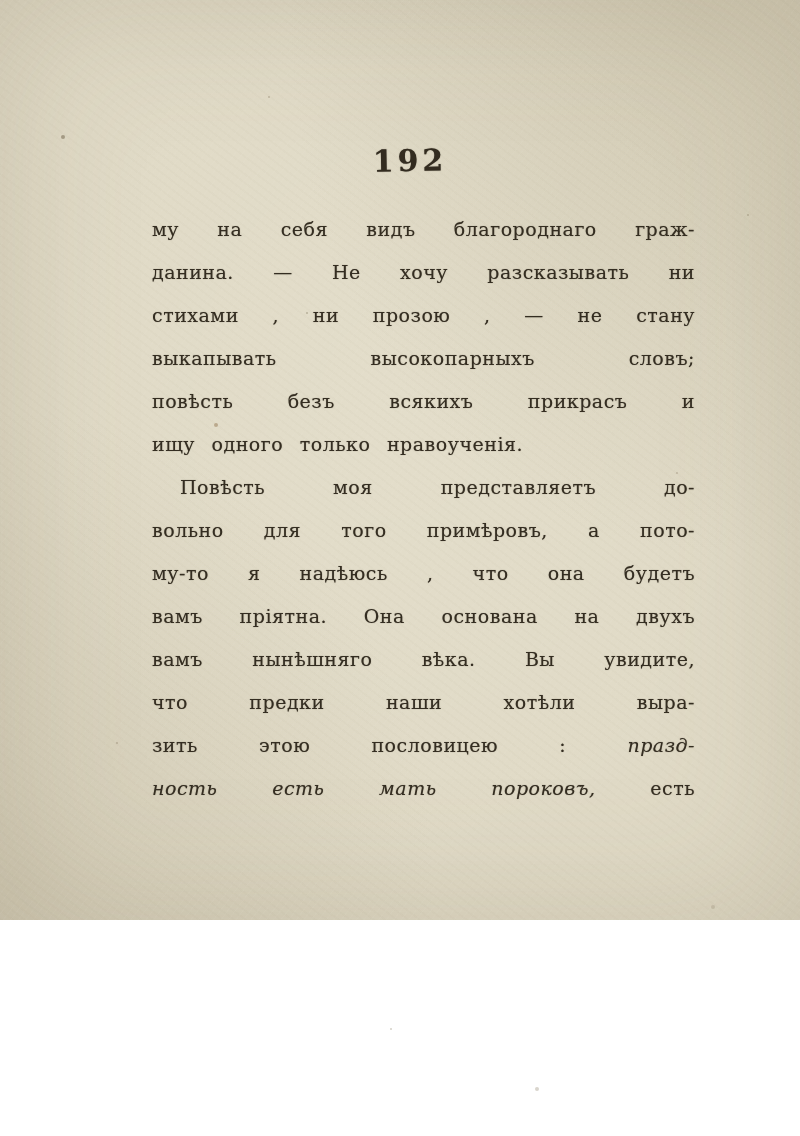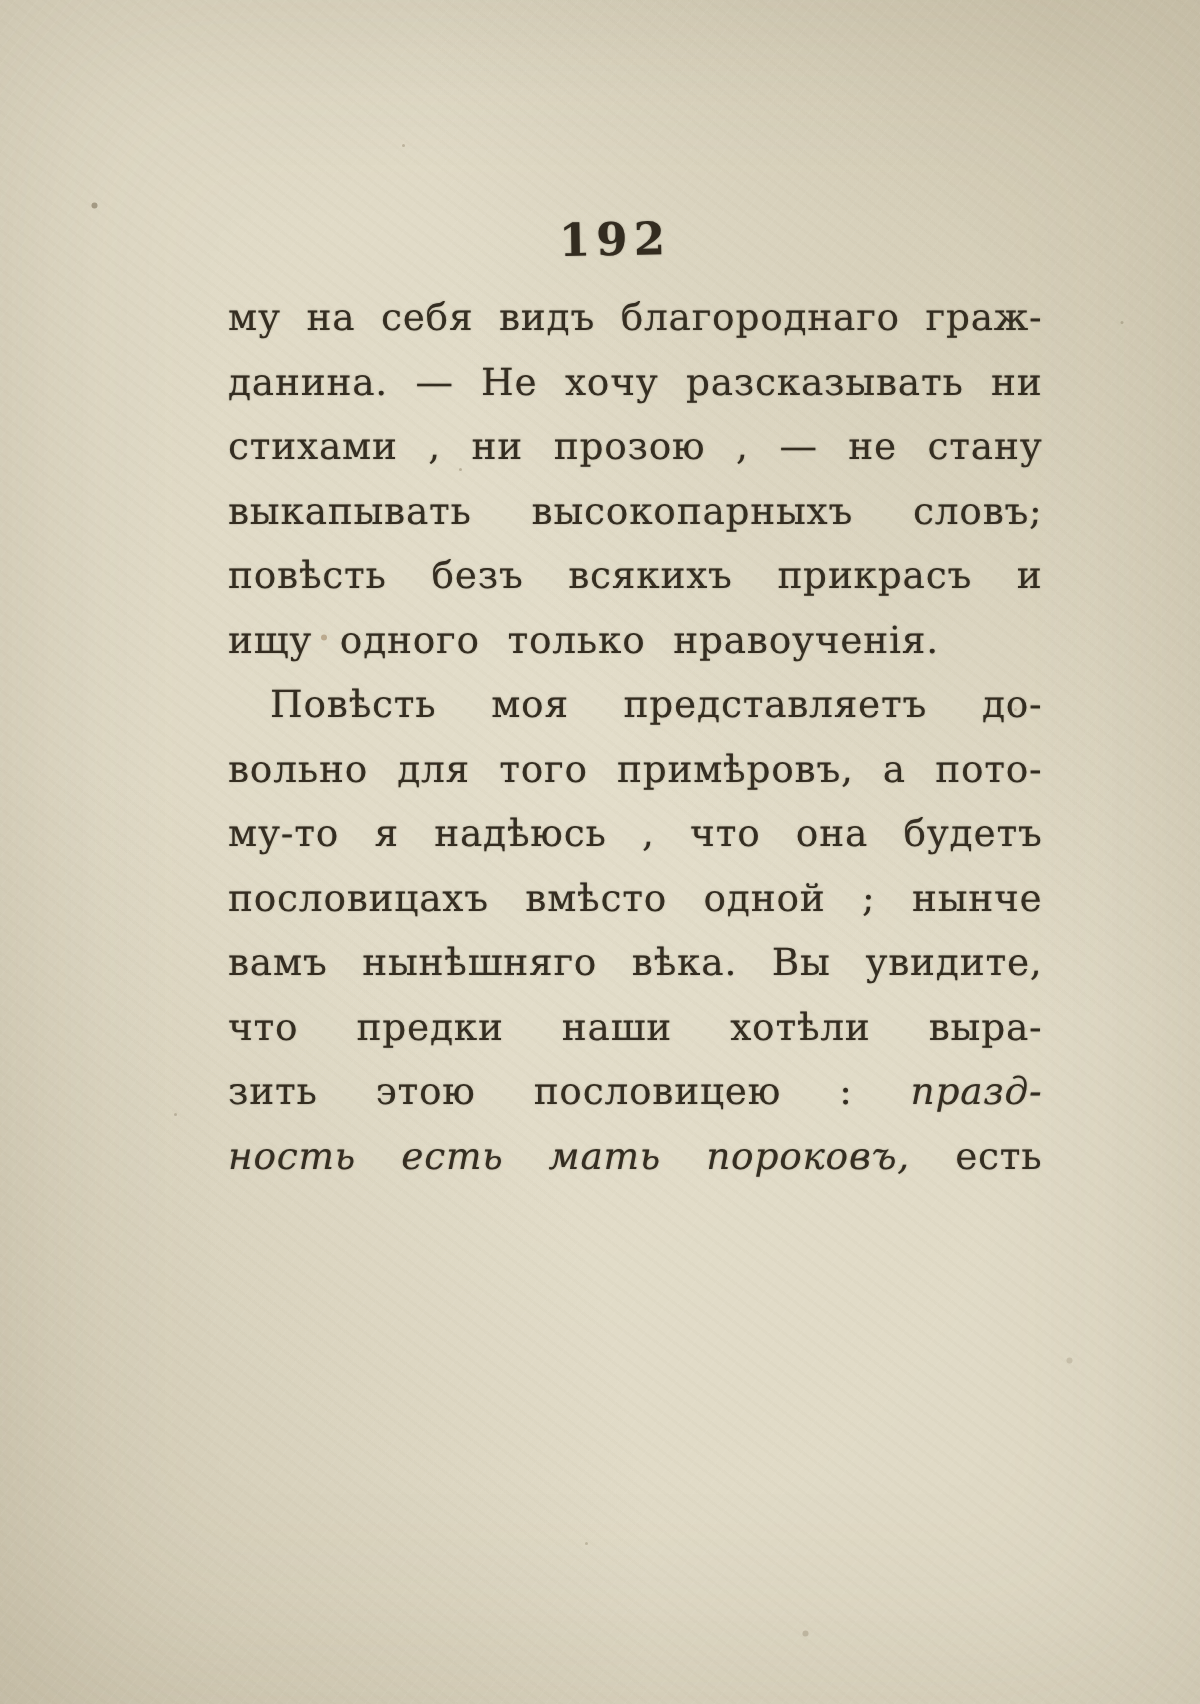--- a/index.html
+++ b/index.html
@@ -8,21 +8,21 @@
   }
   body {
     width: 800px;
     height: 1136px;
     overflow: hidden;
     font-family: "DejaVu Serif", "Liberation Serif", serif;
   }
   .page {
     position: relative;
     width: 800px;
-    height: 1136px;
+    height: 920px;
     background:
       radial-gradient(ellipse at 88% 2%, rgba(150,138,105,0.20), transparent 42%),
       radial-gradient(ellipse at 2% 96%, rgba(140,128,98,0.16), transparent 38%),
       radial-gradient(ellipse at 50% 45%, rgba(255,252,240,0.10), transparent 70%),
       #e0dac6;
     box-shadow: inset 0 0 140px rgba(118,106,76,0.22);
   }
   
   .grain {
     position: absolute;
@@ -58,25 +58,25 @@
     text-align: center;
     font-size: 30px;
     font-weight: 600;
     letter-spacing: 4px;
     color: #332c20;
     text-shadow: 0 0 1px rgba(51,44,32,0.55);
     transform: rotate(-1deg);
   }
   .text-block {
     position: absolute;
-    top: 190px;
+    top: 208px;
     left: 152px;
     width: 543px;
     color: #342d21;
-    font-size: 25px;
+    font-size: 19px;
     letter-spacing: 0.5px;
     text-shadow: 0 0 1px rgba(52,45,33,0.5);
   }
   .line {
     height: 43px;
     line-height: 43px;
     text-align: justify;
     text-align-last: justify;
     white-space: normal;
   }
@@ -103,19 +103,19 @@
   <div class="text-block">
     <div class="line"><span>му на себя видъ благороднаго граж-</span></div>
     <div class="line"><span>данина. — Не хочу разсказывать ни</span></div>
     <div class="line"><span>стихами , ни прозою , — не стану</span></div>
     <div class="line"><span>выкапывать высокопарныхъ словъ;</span></div>
     <div class="line"><span>повѣсть безъ всякихъ прикрасъ и</span></div>
     <div class="line para-end"><span>ищу одного только нравоученія.</span></div>
     <div class="line indent"><span>Повѣсть моя представляетъ до-</span></div>
     <div class="line"><span>вольно для того примѣровъ, а пото-</span></div>
     <div class="line"><span>му-то я надѣюсь , что она будетъ</span></div>
-    <div class="line"><span>пословицахъ вмѣсто одной ; нынче</span></div>
+    <div class="line"><span>вамъ пріятна. Она основана на двухъ</span></div>
     <div class="line"><span>вамъ нынѣшняго вѣка. Вы увидите,</span></div>
     <div class="line"><span>что предки наши хотѣли выра-</span></div>
     <div class="line"><span>зить этою пословицею : </span><span class="it">празд-</span></div>
     <div class="line"><span class="it">ность есть мать пороковъ,</span><span> есть</span></div>
   </div>
 </div>
 
 </body></html>

